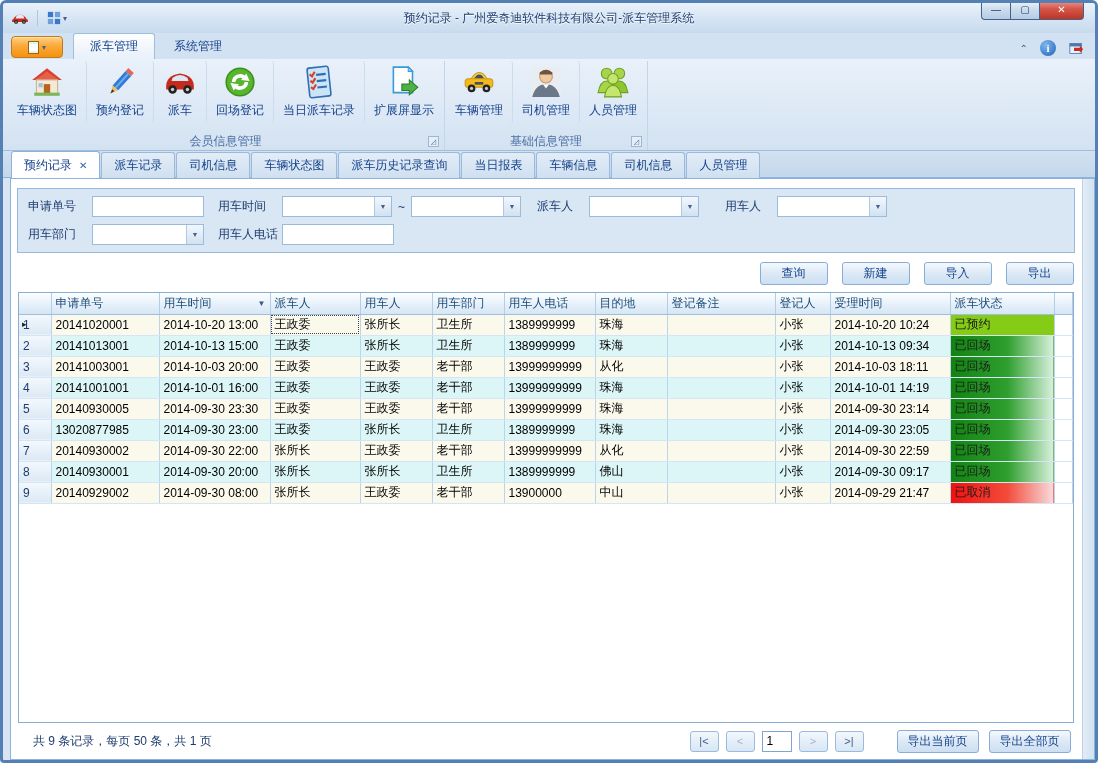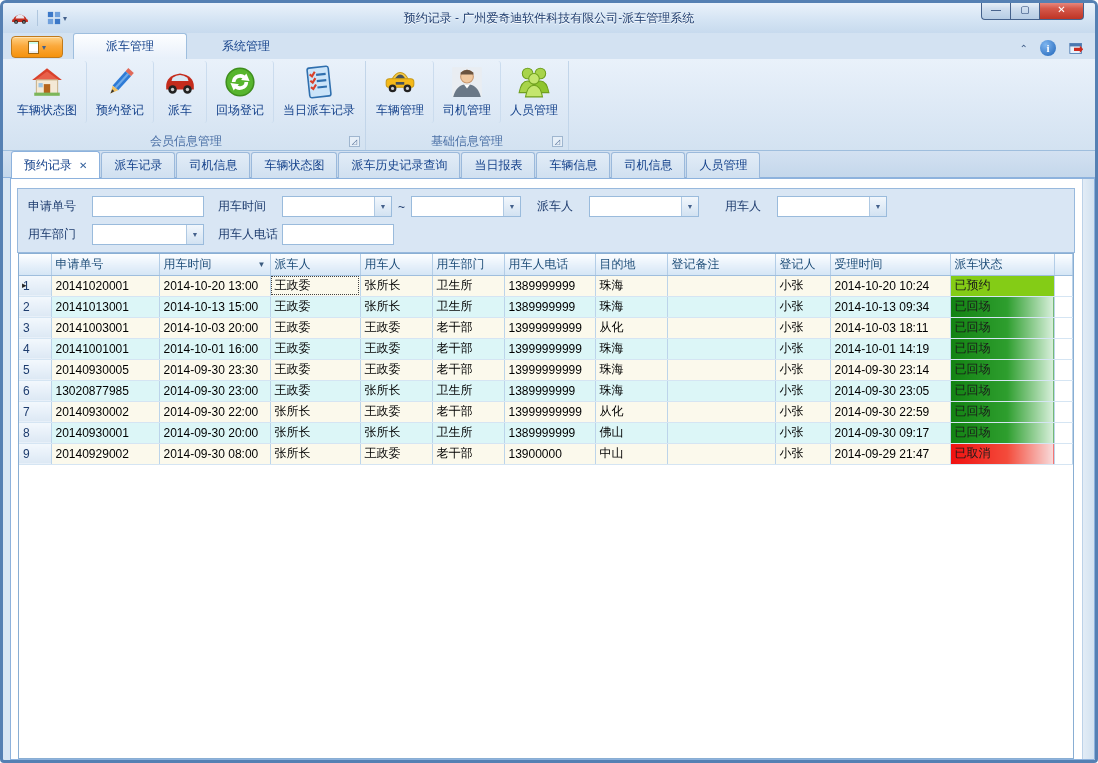--- a/index.html
+++ b/index.html
@@ -42,21 +42,21 @@
 .ribbon-tabs { height:26px; flex:0 0 26px; display:flex; align-items:flex-end; padding:0 8px; background:#D3E2F2; position:relative; }
 .app-button {
   width:52px; height:22px; margin:0 10px 1px 0; border:1px solid #C07A1C; border-radius:4px;
   background:linear-gradient(#FFD184,#FBA93C 45%,#F5920C);
   display:flex; align-items:center; justify-content:center; gap:3px; cursor:pointer;
   box-shadow:inset 0 1px 0 #ffe2b0;
 }
 .app-button .doc-glyph { width:11px; height:13px; background:#fff; border:1px solid #9C6510;
   box-shadow:inset 0 2px 0 #cfe, inset 0 -2px 0 #eee; }
 .rtab {
-  padding:4px 32px 4px; font-size:12px; color:#15428B; cursor:pointer; margin-right:2px;
+  padding:4px 16px 4px; font-size:12px; color:#15428B; cursor:pointer; margin-right:2px;
   border:1px solid transparent; border-bottom:none; border-radius:3px 3px 0 0;
 }
 .rtab.active {
   background:linear-gradient(#FDFEFF,#E8F0FA); border-color:#9EBEDE; 
 }
 .ribbon-right { position:absolute; right:10px; bottom:3px; display:flex; align-items:center; gap:12px; }
 .chevron-up { font-size:10px; color:#44618C; cursor:pointer; }
 
 .ribbon-body {
   height:92px; flex:0 0 92px; display:flex; padding:2px 2px 0 4px;
@@ -291,20 +291,28 @@
               <line x1="14" y1="9" x2="23" y2="9" stroke="#2F6FAE" stroke-width="2"></line>
               <line x1="14" y1="15" x2="23" y2="15" stroke="#2F6FAE" stroke-width="2"></line>
               <line x1="14" y1="21" x2="23" y2="21" stroke="#2F6FAE" stroke-width="2"></line>
               <path d="M8 8 l2 2 l3-4" stroke="#D9412B" stroke-width="2" fill="none"></path>
               <path d="M8 14 l2 2 l3-4" stroke="#D9412B" stroke-width="2" fill="none"></path>
               <path d="M8 20 l2 2 l3-4" stroke="#D9412B" stroke-width="2" fill="none"></path>
             </g>
           </svg>
           <span class="rbtn-label">当日派车记录</span>
         </div>
+        <div class="rbtn">
+          <svg viewBox="0 0 32 32">
+            <path d="M6 2 L20 2 L24 6 L24 26 L6 26 Z" fill="#fff" stroke="#3A9AD9" stroke-width="1.5"></path>
+            <path d="M20 2 L20 6 L24 6 Z" fill="#BFE0F5" stroke="#3A9AD9"></path>
+            <path d="M14 18 L21 18 L21 14 L29 21 L21 28 L21 24 L14 24 Z" fill="#4CB043" stroke="#2F7D28"></path>
+          </svg>
+          <span class="rbtn-label">扩展屏显示</span>
+        </div>
       </div>
       <div class="rgroup-footer">
         <span class="rgroup-label">会员信息管理</span>
         <span class="dialog-launcher">◿</span>
       </div>
     </div>
     <div class="rgroup">
       <div class="rgroup-buttons">
         <div class="rbtn">
           <svg viewBox="0 0 32 32">
@@ -396,20 +404,26 @@
           <span class="slabel" style="width:64px;">用车部门</span>
           <span class="combo" style="width:112px;">
               <span class="cbody"></span>
               <span class="cbtn">▼</span>
             </span>
           <span class="slabel" style="margin-left:14px; width:64px;">用车人电话</span>
           <input class="tin" style="width: 112px;">
         </div>
       </div>
 
+      <div class="actions-row">
+        <button class="btn">查询</button>
+        <button class="btn">新建</button>
+        <button class="btn">导入</button>
+        <button class="btn">导出</button>
+      </div>
 
       <div class="table-wrap">
         <table class="grid">
           <colgroup>
             <col style="width:32px">
               <col style="width:108px">
               <col style="width:111px">
               <col style="width:90px">
             <col style="width:72px">
               <col style="width:72px">
@@ -571,16 +585,30 @@
                 <td class="cell"></td>
                 <td class="cell">小张</td>
                 <td class="cell">2014-09-29 21:47</td>
                 <td class="status cancelled">已取消</td>
                 <td class="filler"></td>
               </tr>
             </tbody>
         </table>
       </div>
 
+      <div class="pagination">
+        <span class="pg-summary">共 9 条记录，每页 50 条，共 1 页</span>
+        <div class="pg-controls">
+          <button class="pbtn">|&lt;</button>
+          <button class="pbtn dim">&lt;</button>
+          <input class="page-input" value="1" style="">
+          <button class="pbtn dim">&gt;</button>
+          <button class="pbtn">&gt;|</button>
+          <div class="export-btns">
+            <button class="btn wide">导出当前页</button>
+            <button class="btn wide">导出全部页</button>
+          </div>
+        </div>
+      </div>
     </div>
   </div>
 
 </div>
 
 </body></html>

